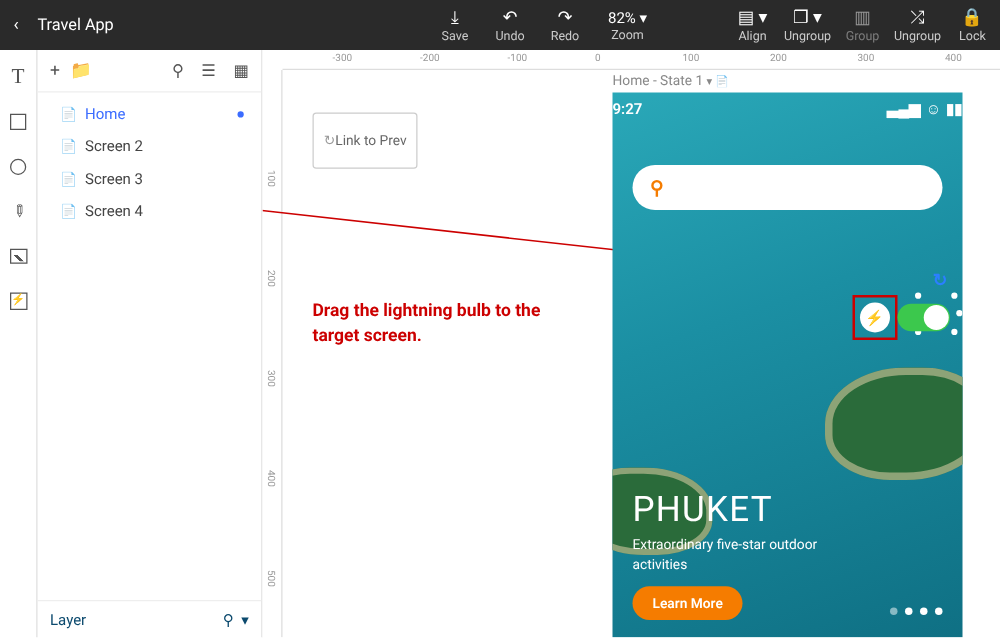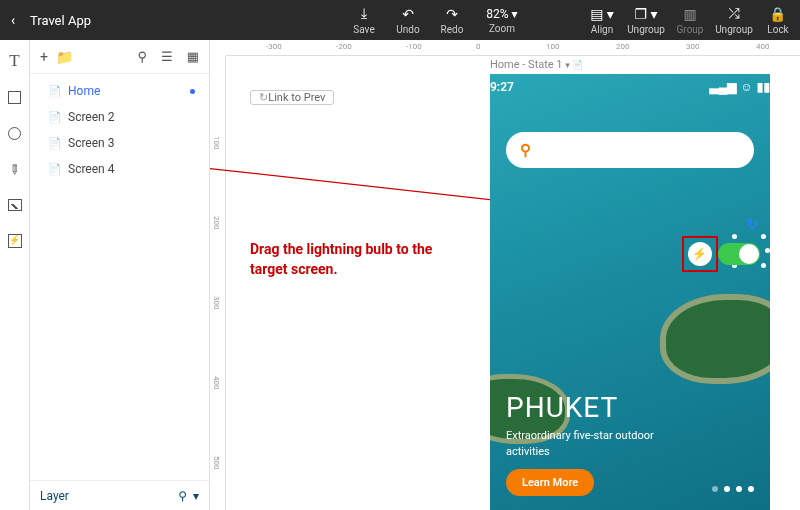--- a/index.html
+++ b/index.html
@@ -34,21 +34,21 @@
 .tree-item.sel::after { content:""; position:absolute; right:14px; width:5px; height:5px; background:#3b6cff; border-radius:50%; }
 .tree-item .pg { width:14px; text-align:center; margin-right:6px; font-size:11px; color:#888;}
 .tree-item.sel .pg { color:#3b6cff; }
 .panel-foot { height:30px; border-top:1px solid #eee; display:flex; align-items:center; padding:0 10px; font-size:12px; color:#0c4a6e;}
 .panel-foot .grow{flex:1;}
 .canvas { flex:1; position:relative; background:#fff; overflow:hidden; }
 .ruler-h { position:absolute; top:0; left:16px; right:0; height:16px; border-bottom:1px solid #ddd; font-size:8px; color:#999; }
 .ruler-h span { position:absolute; top:2px; }
 .ruler-v { position:absolute; top:16px; left:0; width:16px; bottom:0; border-right:1px solid #ddd; font-size:8px; color:#999;}
 .ruler-v span { position:absolute; left:2px; writing-mode:vertical-rl; }
-.linkprev { position:absolute; top:50px; left:40px; background:#fff; border:1px solid #ccc; border-radius:3px; padding:0 8px; font-size:11px; color:#666; }
+.linkprev { position:absolute; top:50px; left:40px; background:#fff; border:1px solid #ccc; border-radius:3px; padding:15px 8px; font-size:11px; color:#666; }
 .annotation { position:absolute; top:200px; left:40px; color:#c00; font-size:14px; font-weight:bold; max-width:200px; line-height:1.4;}
 .state-label { position:absolute; top:18px; left:280px; font-size:11px; color:#888; }
 .phone { position:absolute; top:34px; left:280px; width:280px; height:436px; background:linear-gradient(160deg,#2aa8b8 0%,#1b8fa3 40%,#0f7084 100%); overflow:hidden; }
 .island1 { position:absolute; top:220px; right:-20px; width:130px; height:90px; background:#2a6b3a; border-radius:50% 40% 50% 40%; box-shadow:inset 0 0 0 6px rgba(240,220,180,0.5);}
 .island2 { position:absolute; top:300px; left:-30px; width:110px; height:70px; background:#2a6b3a; border-radius:40% 50% 40% 50%; box-shadow:inset 0 0 0 5px rgba(240,220,180,0.5);}
 .statusline { position:absolute; top:6px; left:0; right:0; display:flex; align-items:center; padding:0 0; color:#fff; font-size:12px; font-weight:600;}
 .statusline .grow{flex:1;}
 .statusline .sig,.statusline .wifi,.statusline .bat { margin-left:4px; font-size:12px;}
 .searchbar { position:absolute; top:58px; left:16px; right:16px; height:36px; background:#fff; border-radius:18px; display:flex; align-items:center; padding:0 14px; gap:8px;}
 .searchbar .mag { color:#f57c00; font-size:15px; font-weight:bold;}

